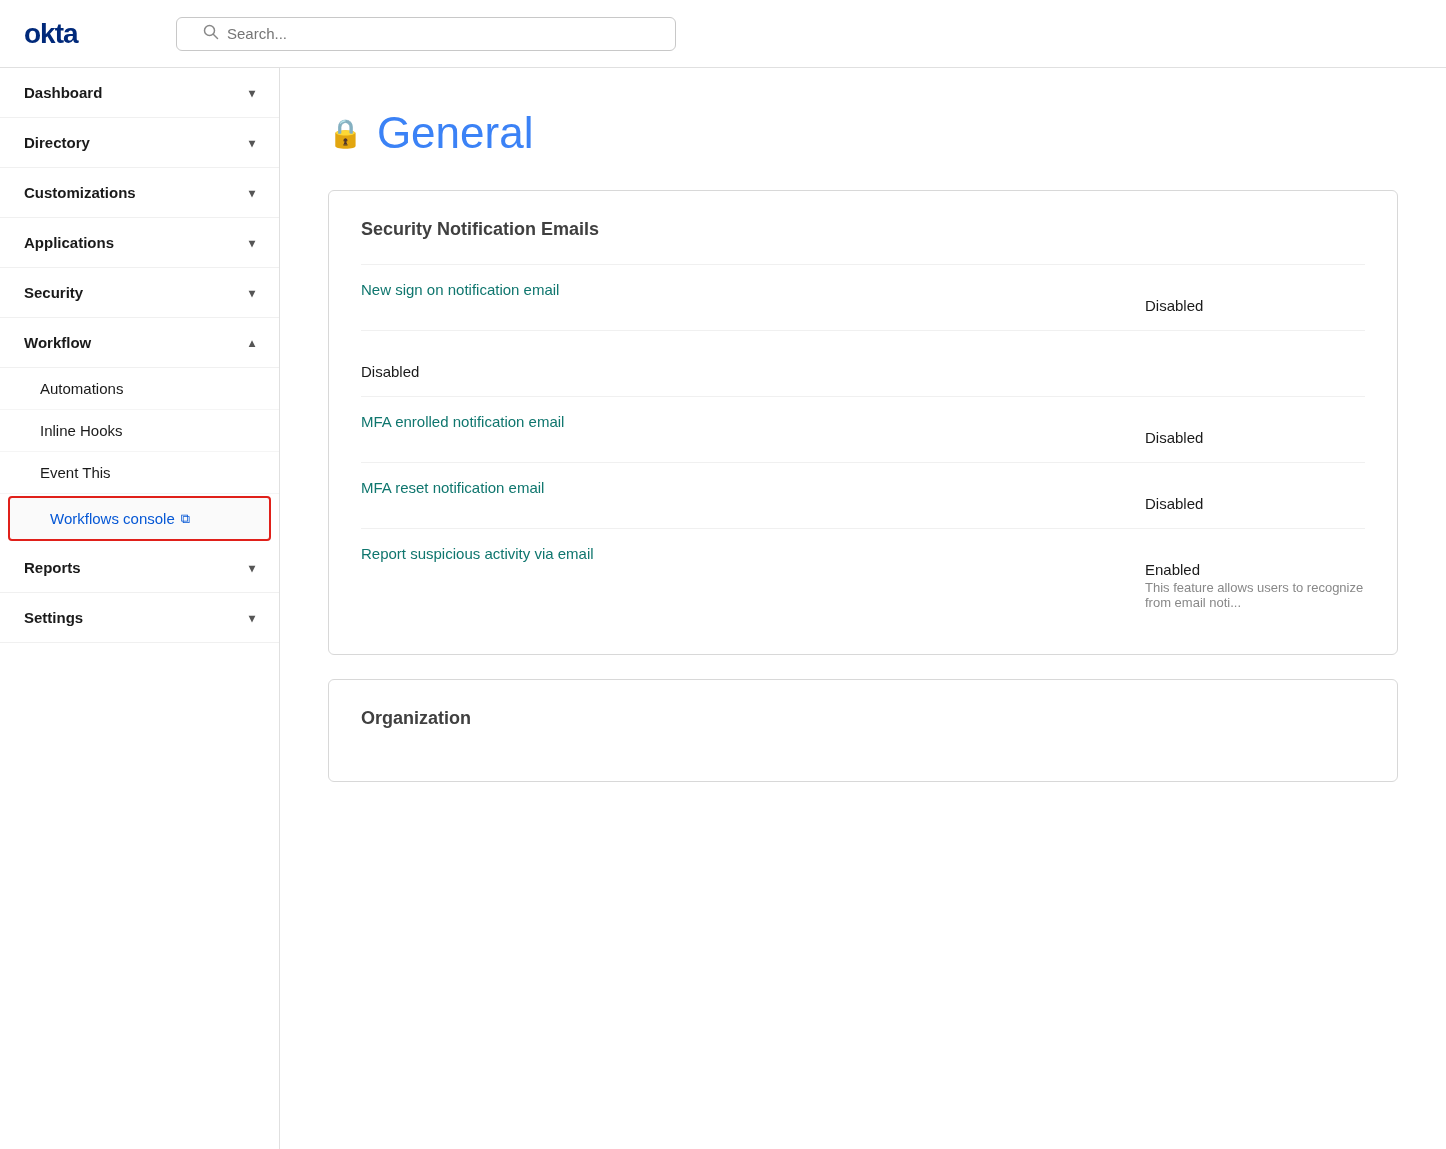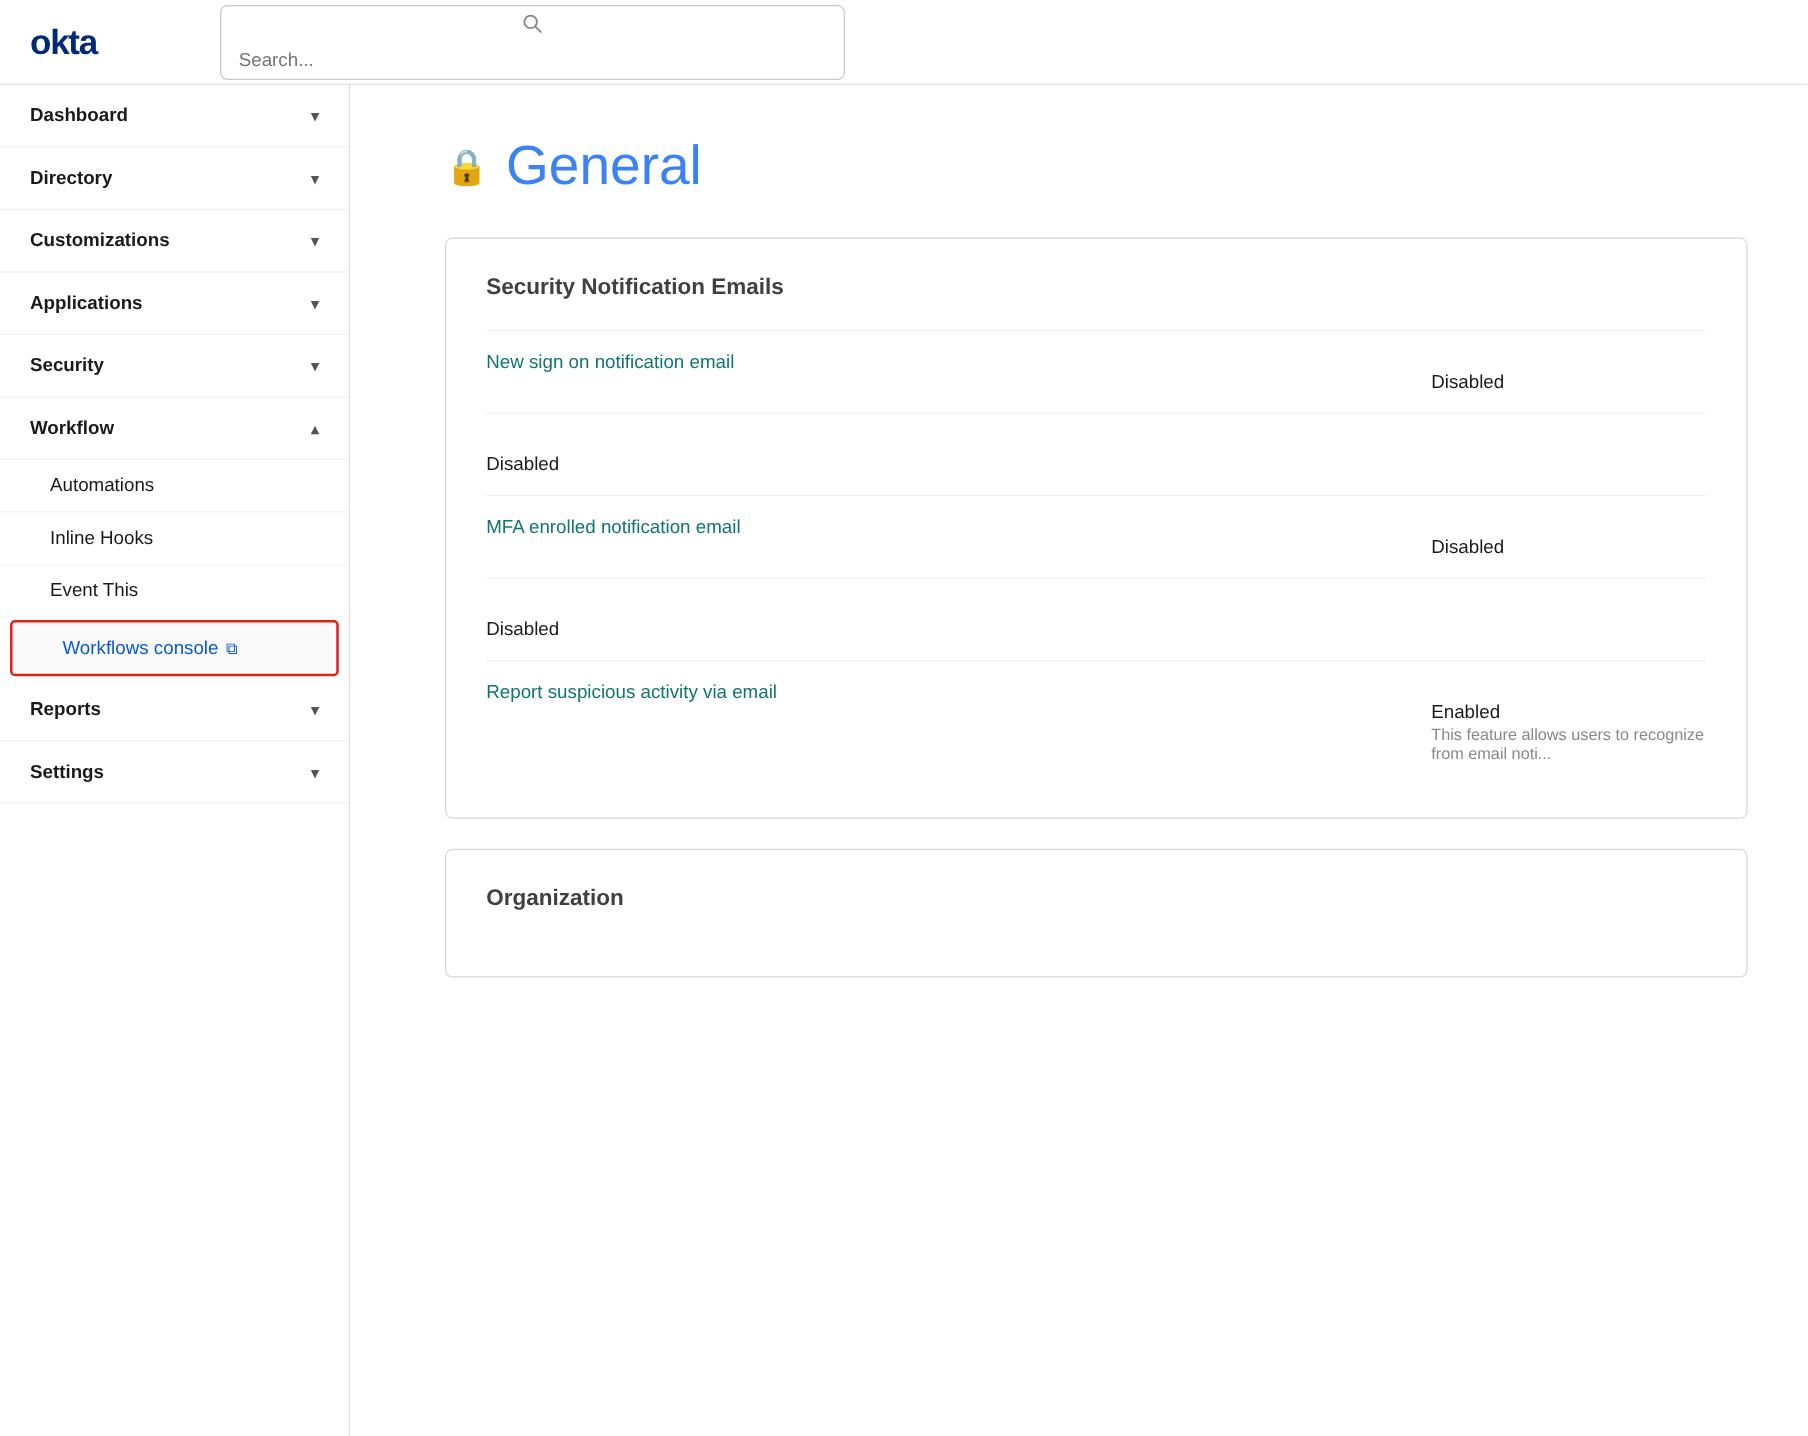--- a/index.html
+++ b/index.html
@@ -21,41 +21,39 @@
       color: #00297a;
       letter-spacing: -1px;
       margin-right: 32px;
       min-width: 120px;
     }
     .search-bar {
       display: flex;
       align-items: center;
       border: 1px solid #c8c8c8;
       border-radius: 6px;
-      padding: 6px 14px;
+      padding: 6px 26px;
       width: 500px;
       gap: 8px;
-      flex-direction: column;
     }
     .search-icon-svg { color: #666; flex-shrink: 0; }
     .search-input {
       border: none;
       outline: none;
       font-size: 15px;
       color: #333;
       width: 100%;
       background: transparent;
     }
 
     
     .main-layout {
       display: flex;
       flex: 1;
       overflow: hidden;
-      gap: 28px;
     }
 
     
     .sidebar {
       width: 280px;
       border-right: 1px solid #e0e0e0;
       overflow-y: auto;
       flex-shrink: 0;
       background: #fff;
     }
@@ -253,20 +251,21 @@
         <span class="setting-value">Disabled</span>
       </div>
       <div class="setting-row">
         <span class="setting-value">Disabled</span>
       </div>
       <div class="setting-row">
         <span class="setting-label">MFA enrolled notification email</span>
         <span class="setting-value">Disabled</span>
       </div>
       <div class="setting-row">
+        <span class="setting-label">MFA reset notification email</span>
         <span class="setting-value">Disabled</span>
       </div>
       <div class="setting-row">
         <span class="setting-label">Report suspicious activity via email</span>
         <div class="setting-value">
           <div>Enabled</div>
           <div class="setting-description">This feature allows users to recognize from email noti...</div>
         </div>
       </div>
     </div>

